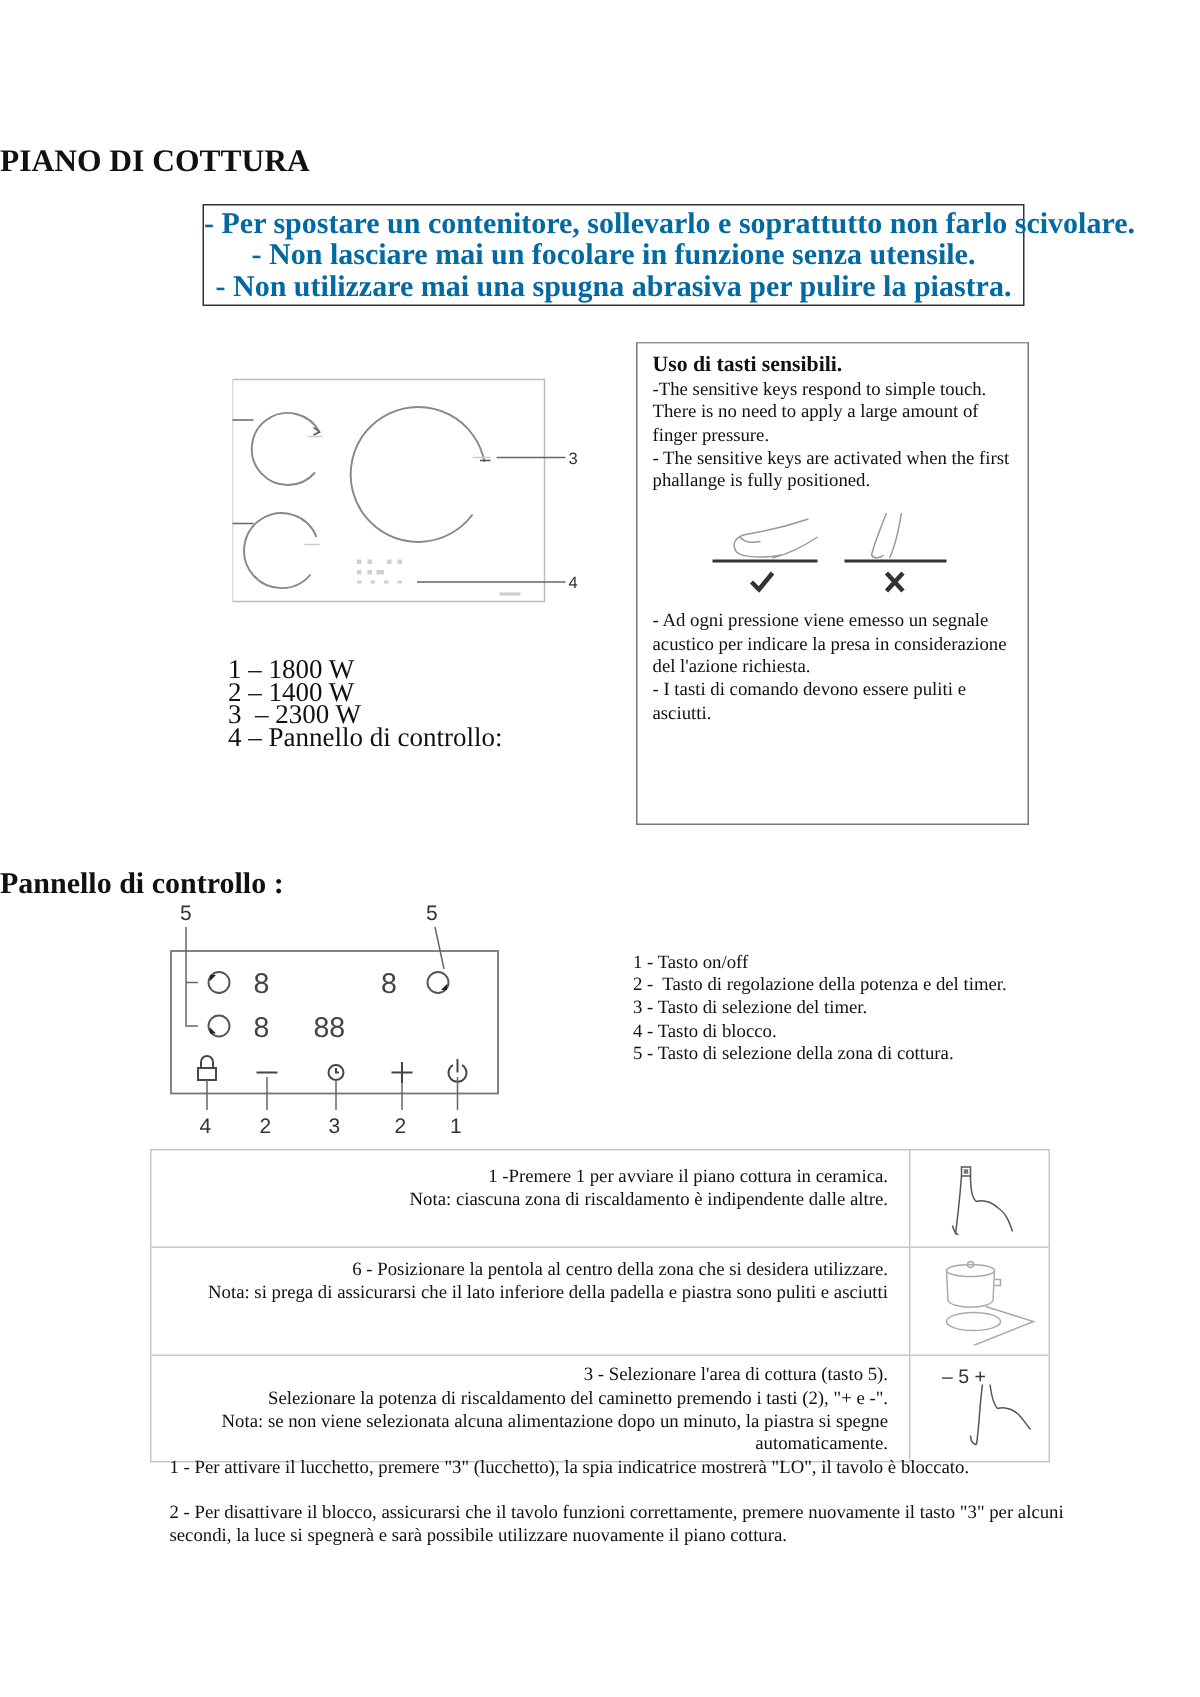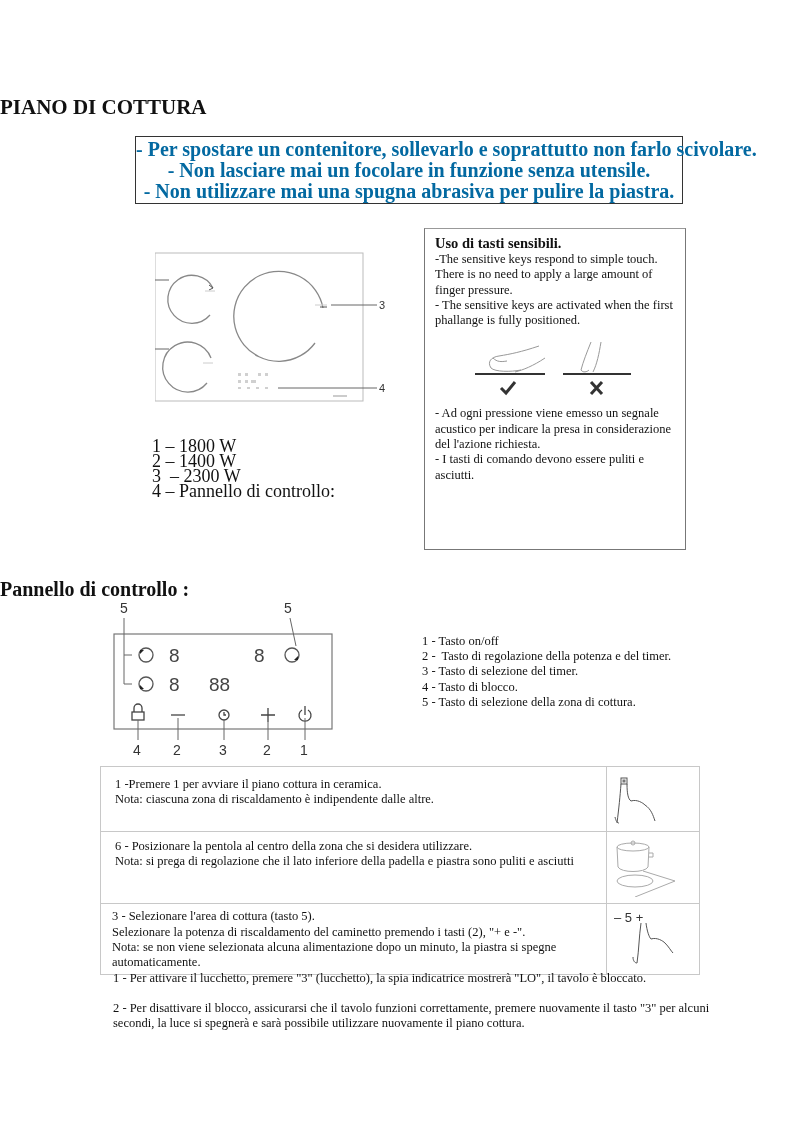--- a/index.html
+++ b/index.html
@@ -16,21 +16,21 @@
   .sens-box { left:424px; top:228px; width:262px; height:322px; border:1.5px solid #777; border-top-color:#999; box-sizing:border-box;
               padding:6px 10px 0 10px; font-size:12.5px; line-height:15.3px; overflow:hidden; }
   .sens-title { font-weight:bold; font-size:14.5px; line-height:17px; }
   .sens-fig { display:block; margin:14px 0 6px 36px; }
   .para-gap { height:15px; }
   .panel-title { left:0; width:800px; top:578px; font-size:20px; font-weight:bold; }
   .ctrl { left:106px; top:598px; }
   .keys { left:382px; top:634px; font-size:12.5px; line-height:15.2px;margin-left:40px; }
   .keys div { white-space:pre; }
   table.steps { position:absolute; left:100px; top:766px; width:600px; border-collapse:collapse; font-size:12.5px; line-height:15.2px; }
-  table.steps td { border:1px solid #c8c8c8; vertical-align:top; padding:4px 14px 3px 14px; }
+  table.steps td { border:1px solid #c8c8c8; vertical-align:top; padding:4px 14px 3px 14px;text-align:right; }
   table.steps td.img { width:80px; padding:2px 6px; vertical-align:top; }
   table.steps tr.r1 td { height:45px; padding-top:10px; }
   table.steps tr.r2 td { height:58px; padding-top:7px; }
   table.steps tr.r3 td { height:56px; padding-top:5px; }
   table.steps tr.r3 td.txt { padding-left:11px; }
   .lock-notes { left:113px; top:971px; width:600px; font-size:12.5px; line-height:15.2px; }
   .lock-notes p { margin:0 3px 15px 0; }
   svg text { font-family:"Liberation Sans", "DejaVu Sans", sans-serif; }
 </style>
 </head>
@@ -185,21 +185,21 @@
         <rect x="8" y="1" width="6" height="6" fill="none" stroke="#555" stroke-width="1"></rect>
         <rect x="9.5" y="2.5" width="3" height="3" fill="#777"></rect>
         <path d="M 8 7 C 7 20, 6 30, 4 46 M 14 7 C 14 16, 15 22, 18 24 C 24 22, 30 26, 32 28 C 38 32, 40 38, 42 44" fill="none" stroke="#555" stroke-width="1"></path>
         <path d="M 2 40 C 3 44, 4 46, 6 46" fill="none" stroke="#555" stroke-width="1"></path>
       </svg>
     </td>
   </tr>
   <tr class="r2">
     <td class="txt">
       <div>6 - Posizionare la pentola al centro della zona che si desidera utilizzare.</div>
-      <div>Nota: si prega di regolazione che il lato inferiore della padella e piastra sono puliti e asciutti</div>
+      <div>Nota: si prega di assicurarsi che il lato inferiore della padella e piastra sono puliti e asciutti</div>
     </td>
     <td class="img">
       <svg width="66" height="58" viewBox="0 0 66 58">
         <g fill="none" stroke="#aaa" stroke-width="1">
           <ellipse cx="20" cy="8" rx="16" ry="4"></ellipse>
           <circle cx="20" cy="4" r="2"></circle>
           <path d="M 4 8 L 5 28 C 8 34, 32 34, 35 28 L 36 8"></path>
           <path d="M 36 14 L 40 14 L 40 18 L 36 18"></path>
           <ellipse cx="22" cy="42" rx="18" ry="6"></ellipse>
           <path d="M 30 32 L 62 42 L 22 58"></path>

